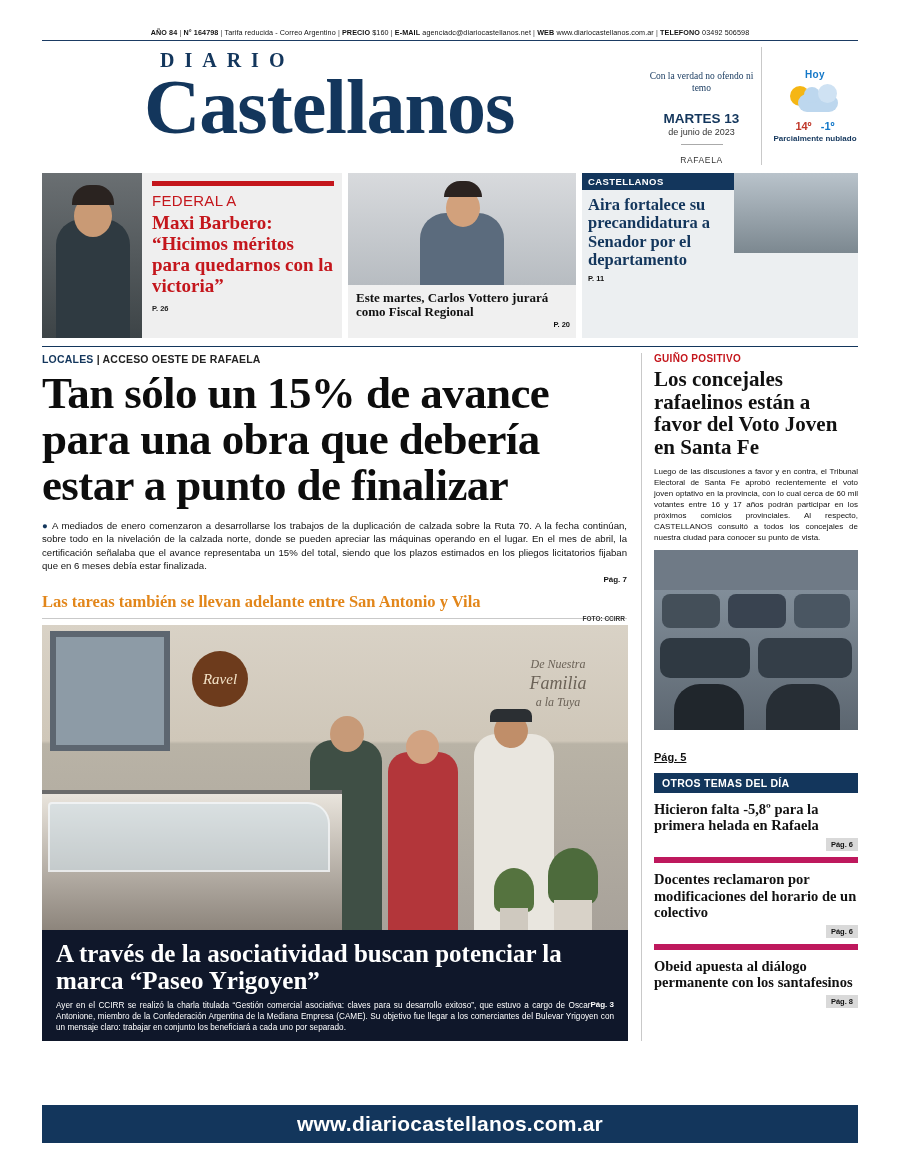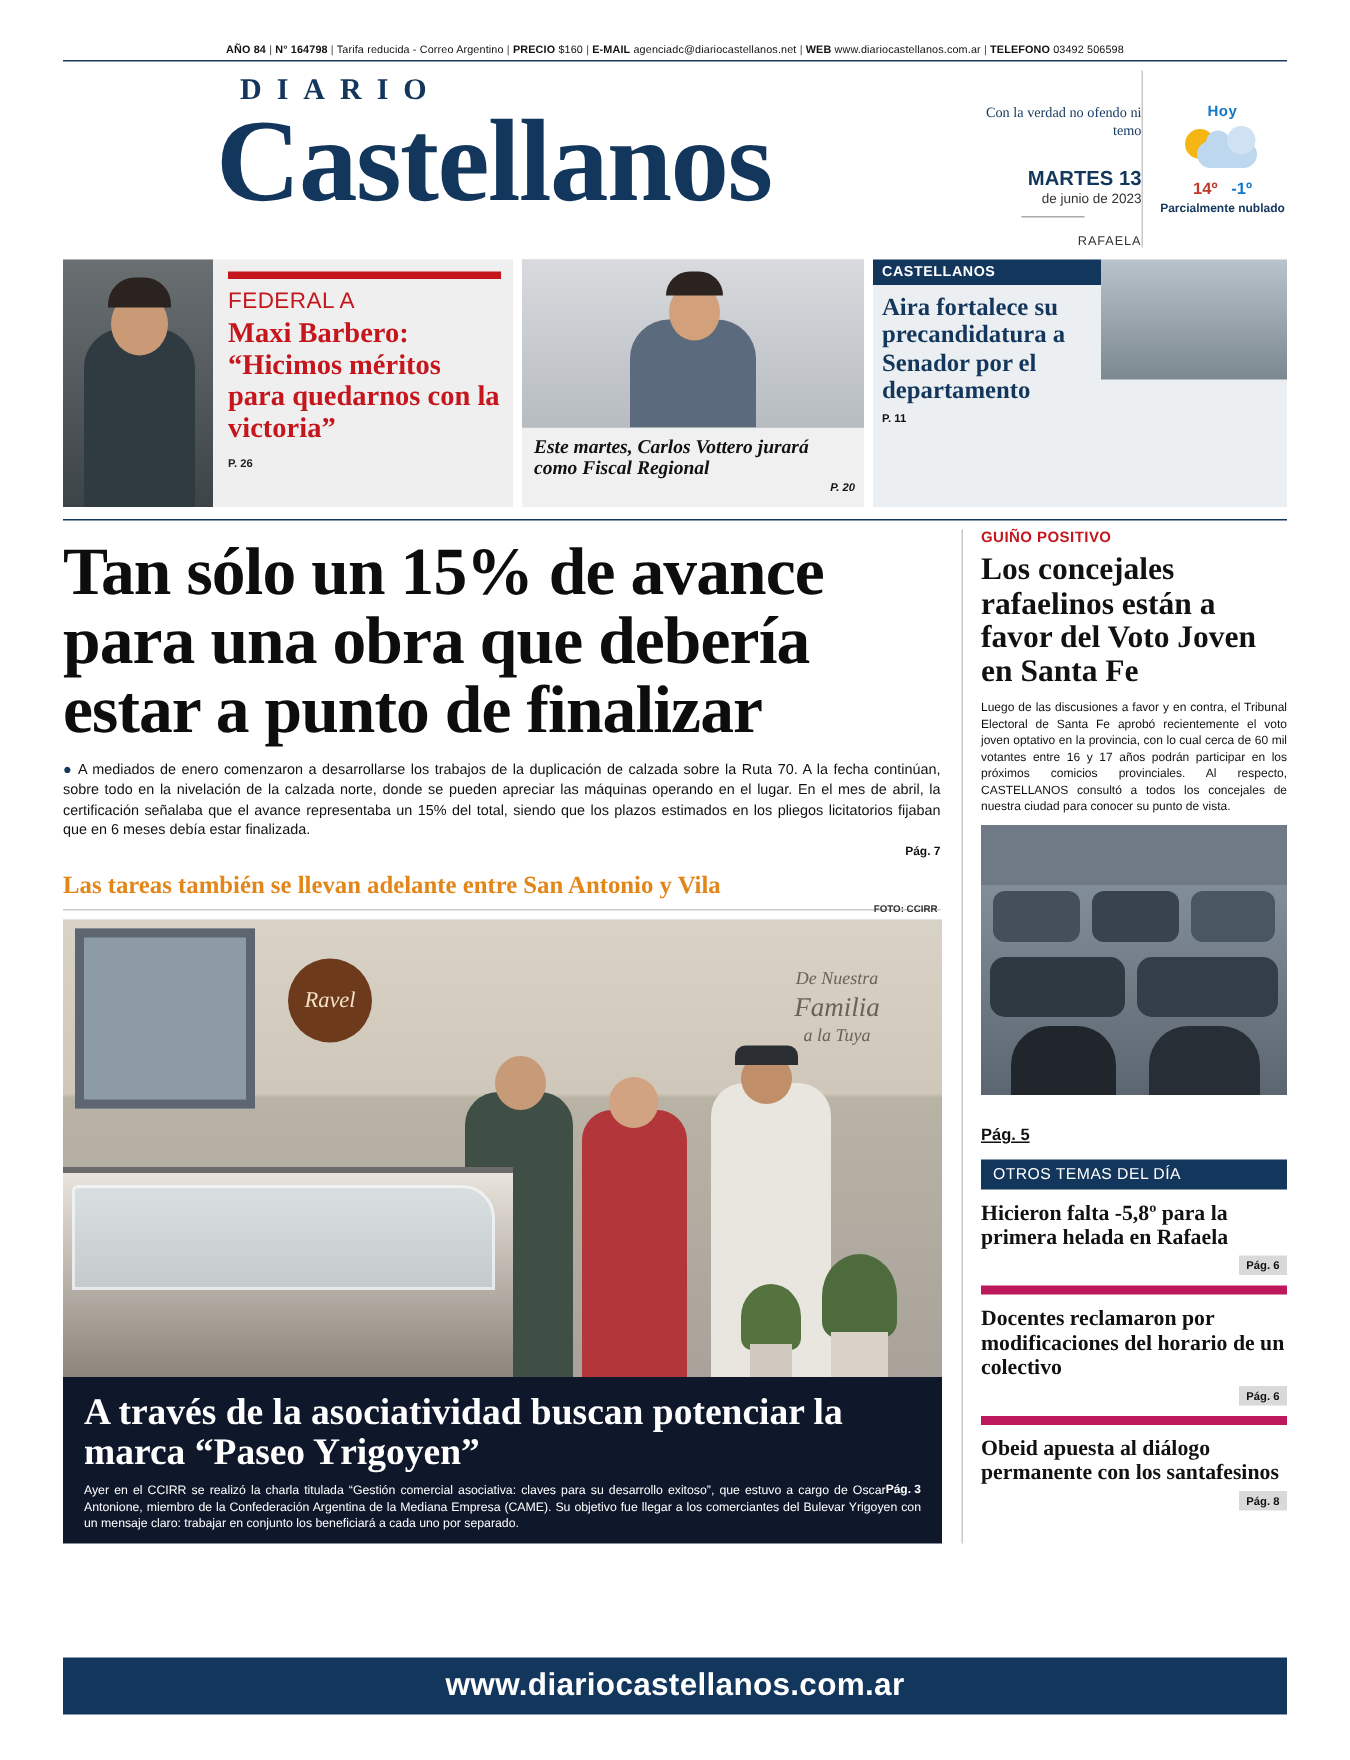--- a/index.html
+++ b/index.html
@@ -41,21 +41,21 @@
     font-family:"Liberation Serif", serif;
     font-weight:bold;
     font-size:78px;
     line-height:0.9;
     color:#13365c;
     letter-spacing:-1px;
     margin-top:0px;
     margin-left:102px;
   }
   .mast-mid {
-    width:120px; text-align:right; padding-top:24px;
+    width:120px; text-align:center; padding-top:24px;
     border-right:1px solid #c9c9c9;
     margin-right:10px;
   }
   .mast-slogan { font-size:9.5px; color:#13365c; line-height:1.25; font-family:"Liberation Serif", serif; }
   .mast-date { font-size:13.5px; font-weight:bold; color:#13365c; margin-top:16px; font-family:"Liberation Sans", sans-serif;}
   .mast-date2 { font-size:9px; color:#333; line-height:1.35; }
   .mast-city { font-size:8.5px; color:#333; margin-top:10px; letter-spacing:0.6px; }
   .mast-hr { width:42px; height:1px; background:#aaa; margin:6px auto 4px; }
 
   .weather { width:86px; text-align:center; padding-top:22px; }
@@ -79,21 +79,21 @@
   .p1img { width:100px; height:165px; background:linear-gradient(180deg,#6a6f72,#3d4447); position:relative; overflow:hidden;}
   .p1txt { flex:1; padding:8px 8px 0 10px; }
   .redbar { height:5px; background:#c4161c; }
   .kicker-red { color:#c4161c; font-weight:normal; font-size:15px; letter-spacing:.3px; margin:6px 0 4px; }
   .promo-head {
     font-family:"Liberation Serif", serif;
     color:#c4161c; font-size:19px; line-height:1.1; font-weight:bold;
   }
   .pg { font-size:7.5px; font-weight:bold; color:#222; margin-top:8px; }
 
-  .promo2 { width:228px; height:165px; background:#f0f0f0;font-style:italic; }
+  .promo2 { width:228px; height:165px; background:#f0f0f0; }
   .p2img { width:228px; height:112px; background:linear-gradient(180deg,#cfd4d8,#9aa3ab); position:relative; overflow:hidden;}
   .p2cap { padding:6px 8px 0; font-family:"Liberation Serif", serif; font-weight:bold; font-size:13px; line-height:1.12; color:#111; }
   .p2pg { font-size:7.5px; font-weight:bold; text-align:right; padding-right:6px; }
 
   .promo3 { width:276px; height:165px; background:#eceff1; }
   .p3top { display:flex; }
   .p3left { width:152px; }
   .p3tag { background:#13365c; color:#fff; font-size:9.5px; font-weight:bold; letter-spacing:.4px; padding:3px 6px; }
   .p3head { font-family:"Liberation Serif", serif; color:#13365c; font-size:16.5px; line-height:1.12; font-weight:bold; padding:6px 6px 0 6px; }
   .p3img { width:124px; height:80px; background:linear-gradient(180deg,#b9c3cb,#7c8890); }
@@ -164,21 +164,21 @@
 
   
   .r-kicker { color:#c4161c; font-weight:bold; font-size:10px; letter-spacing:.3px; }
   .r-head { font-family:"Liberation Serif", serif; font-weight:bold; font-size:21px; line-height:1.08; margin-top:4px; color:#111;}
   .r-body { font-size:8px; line-height:1.38; text-align:justify; margin-top:7px; color:#111; }
   .r-photo { width:204px; height:180px; margin-top:7px; position:relative; overflow:hidden;
              background:linear-gradient(180deg,#8c99a5,#5c6670); }
   .rp-row { position:absolute; background:#3c4650; }
   .r-pg { font-size:11px; font-weight:bold; margin-top:21px;text-decoration:underline; }
 
-  .otros-bar { background:#13365c; color:#fff; font-weight:normal; font-size:10.5px; letter-spacing:.3px;
+  .otros-bar { background:#13365c; color:#fff; font-weight:bold; font-size:10.5px; letter-spacing:.3px;
                padding:4px 8px; margin-top:10px; }
   .otros-item { border-bottom:6px solid #be185d; padding:8px 0 6px; }
   .otros-item:last-child { border-bottom:none; }
   .o-head { font-family:"Liberation Serif", serif; font-weight:bold; font-size:14.5px; line-height:1.12; color:#111;}
   .o-pg { text-align:right; }
   .pgbadge { display:inline-block; background:#d9d9d9; font-size:7.5px; font-weight:bold; padding:2px 5px; color:#111;}
 
   
   .footer { position:absolute; left:42px; top:1105px; width:816px; height:38px;
             background:#13365c; color:#fff; display:flex; align-items:center; justify-content:center; }
@@ -274,20 +274,25 @@
             <div style="position:absolute;"></div>
           </div>
         </div>
         <div class="p3pg">P. 11</div>
       </div>
     </div>
 
     <div class="maingrid">
 
       <div class="colL">
+        <div class="kicker-line">
+          <span class="blue">LOCALES</span>
+          <span class="dark">|</span>
+          <span class="dark">ACCESO OESTE DE RAFAELA</span>
+        </div>
         <div class="lead-head">Tan sólo un 15% de avance para una obra que debería estar a punto de finalizar</div>
         <div class="lead-body">
           <span class="bullet">●</span>
           <span>A mediados de enero comenzaron a desarrollarse los trabajos de la duplicación de calzada sobre la Ruta 70. A la fecha continúan, sobre todo en la nivelación de la calzada norte, donde se pueden apreciar las máquinas operando en el lugar. En el mes de abril, la certificación señalaba que el avance representaba un 15% del total, siendo que los plazos estimados en los pliegos licitatorios fijaban que en 6 meses debía estar finalizada.</span>
         </div>
         <div class="lead-pg">Pág. 7</div>
         <div class="subhead-orange">Las tareas también se llevan adelante entre San Antonio y Vila</div>
 
         <div style="position:relative;">
           <div class="photo-credit">FOTO: CCIRR</div>

